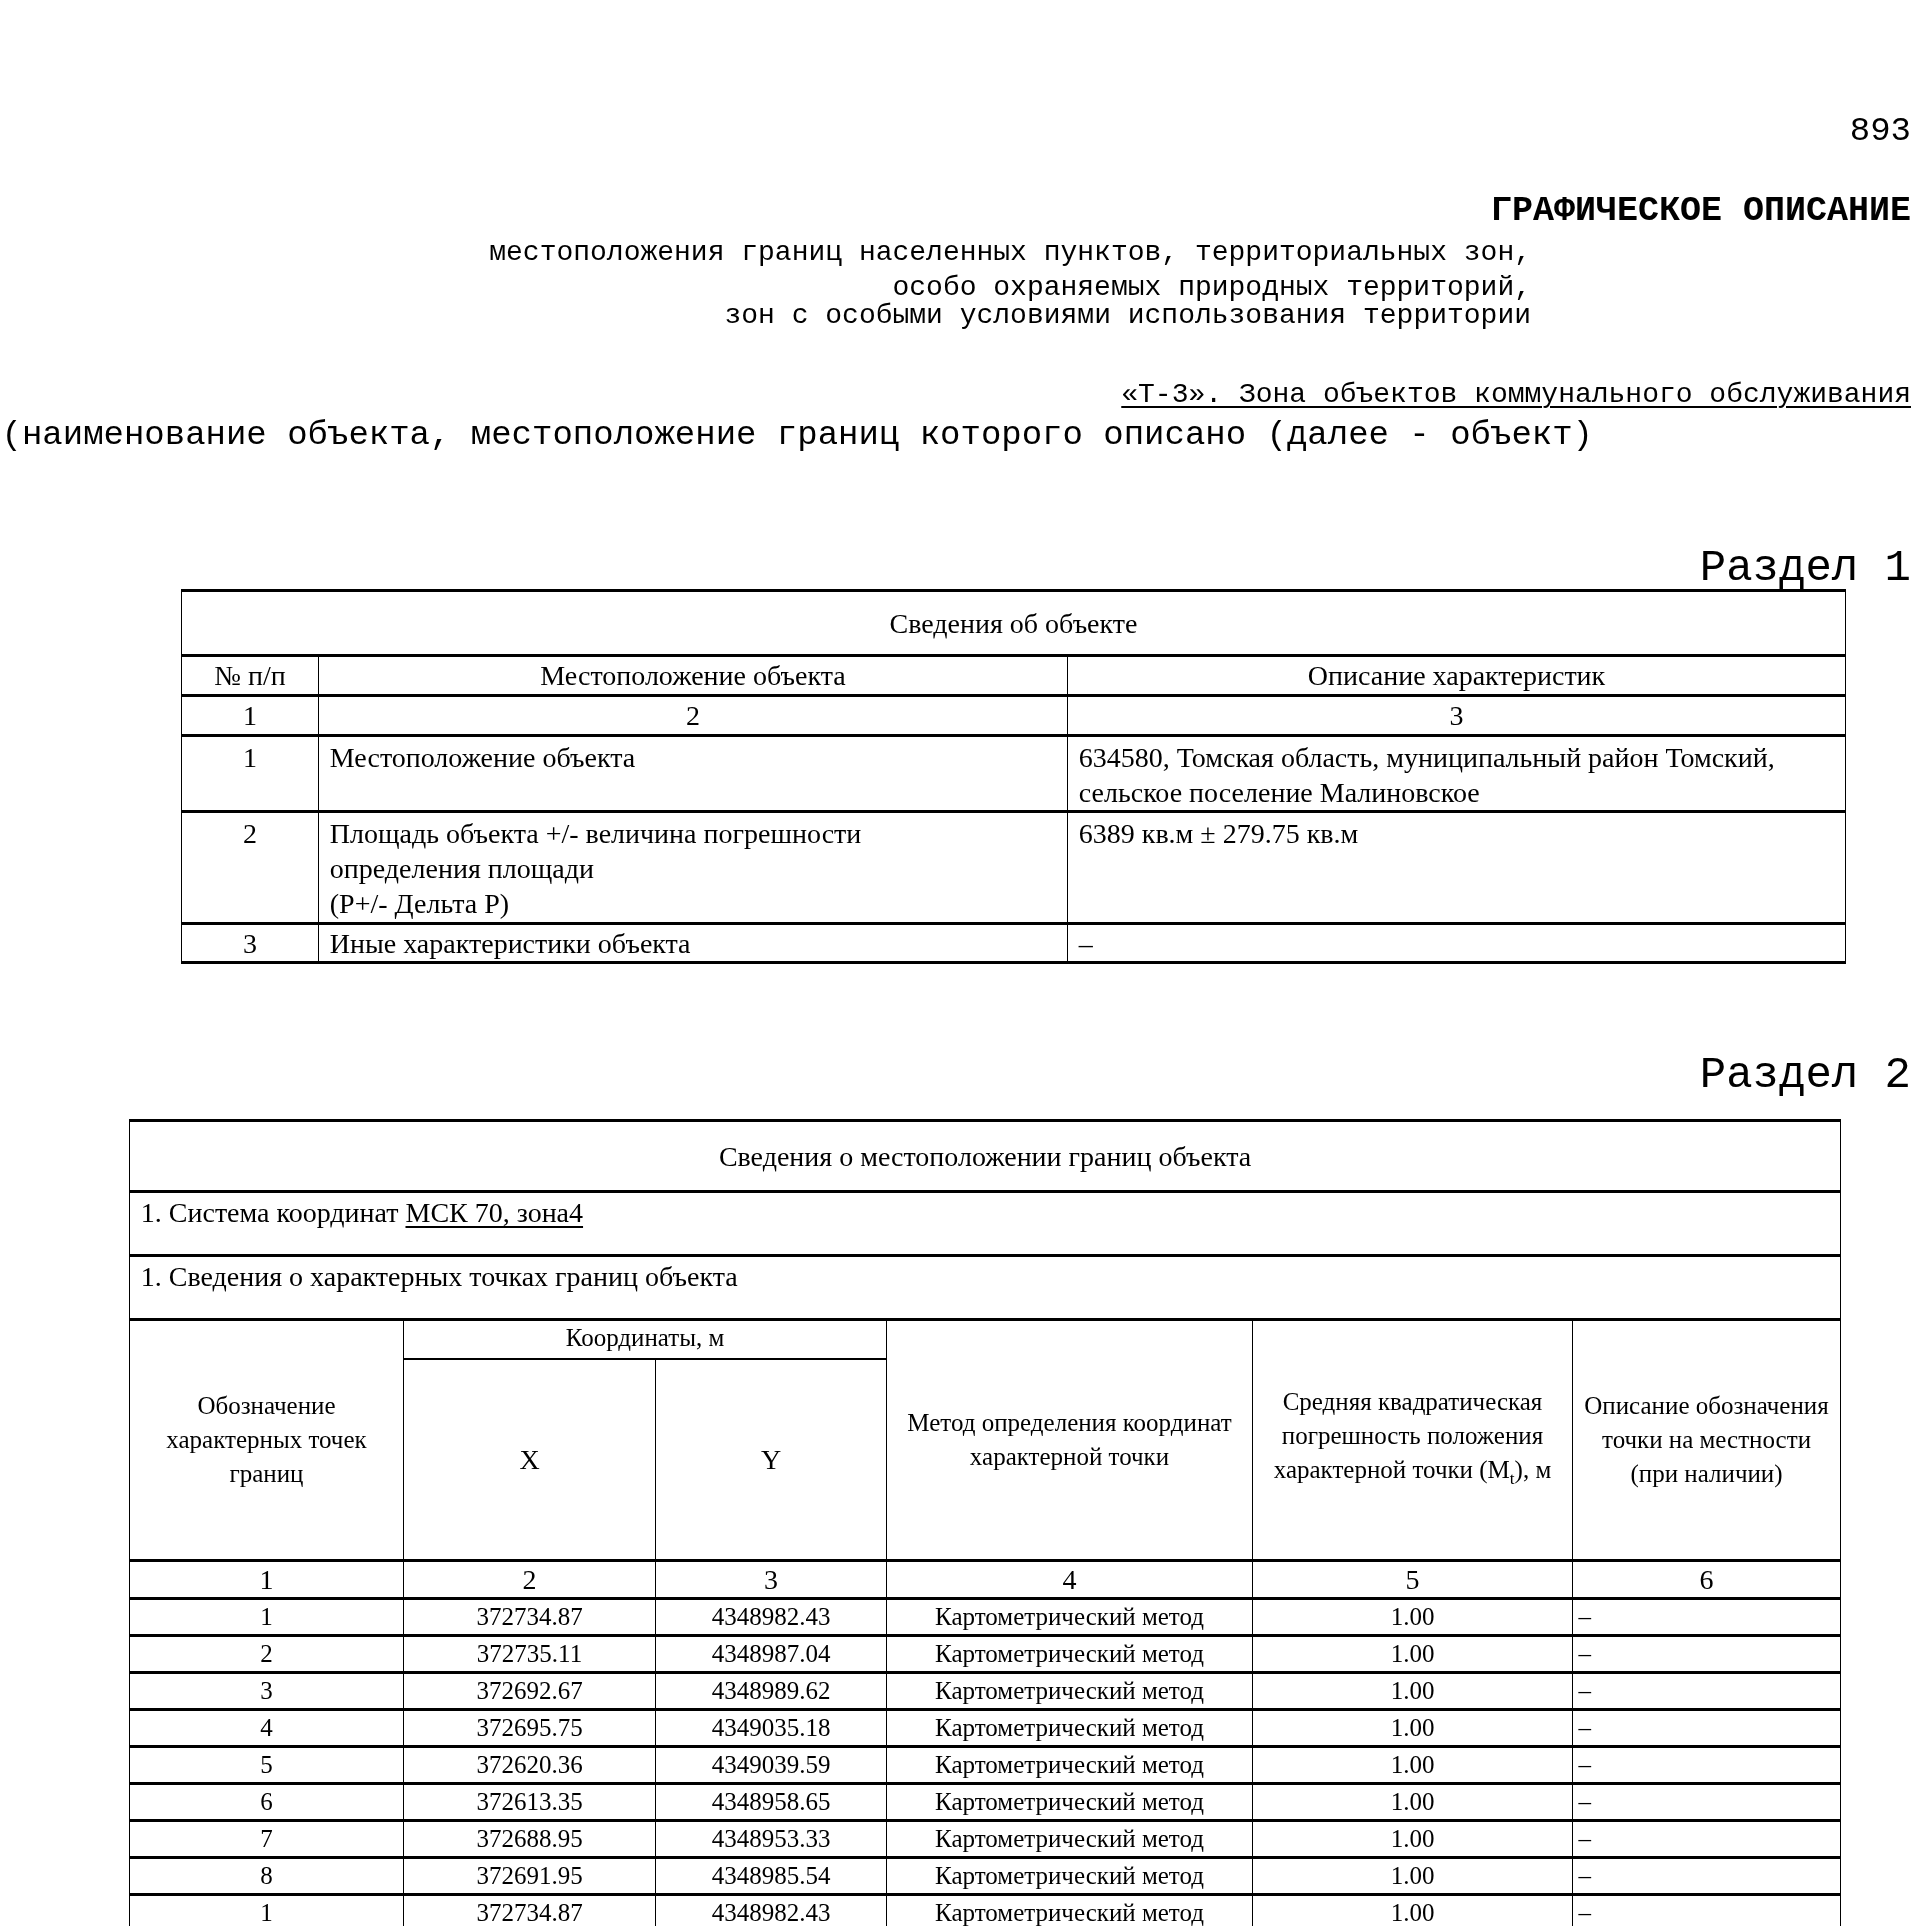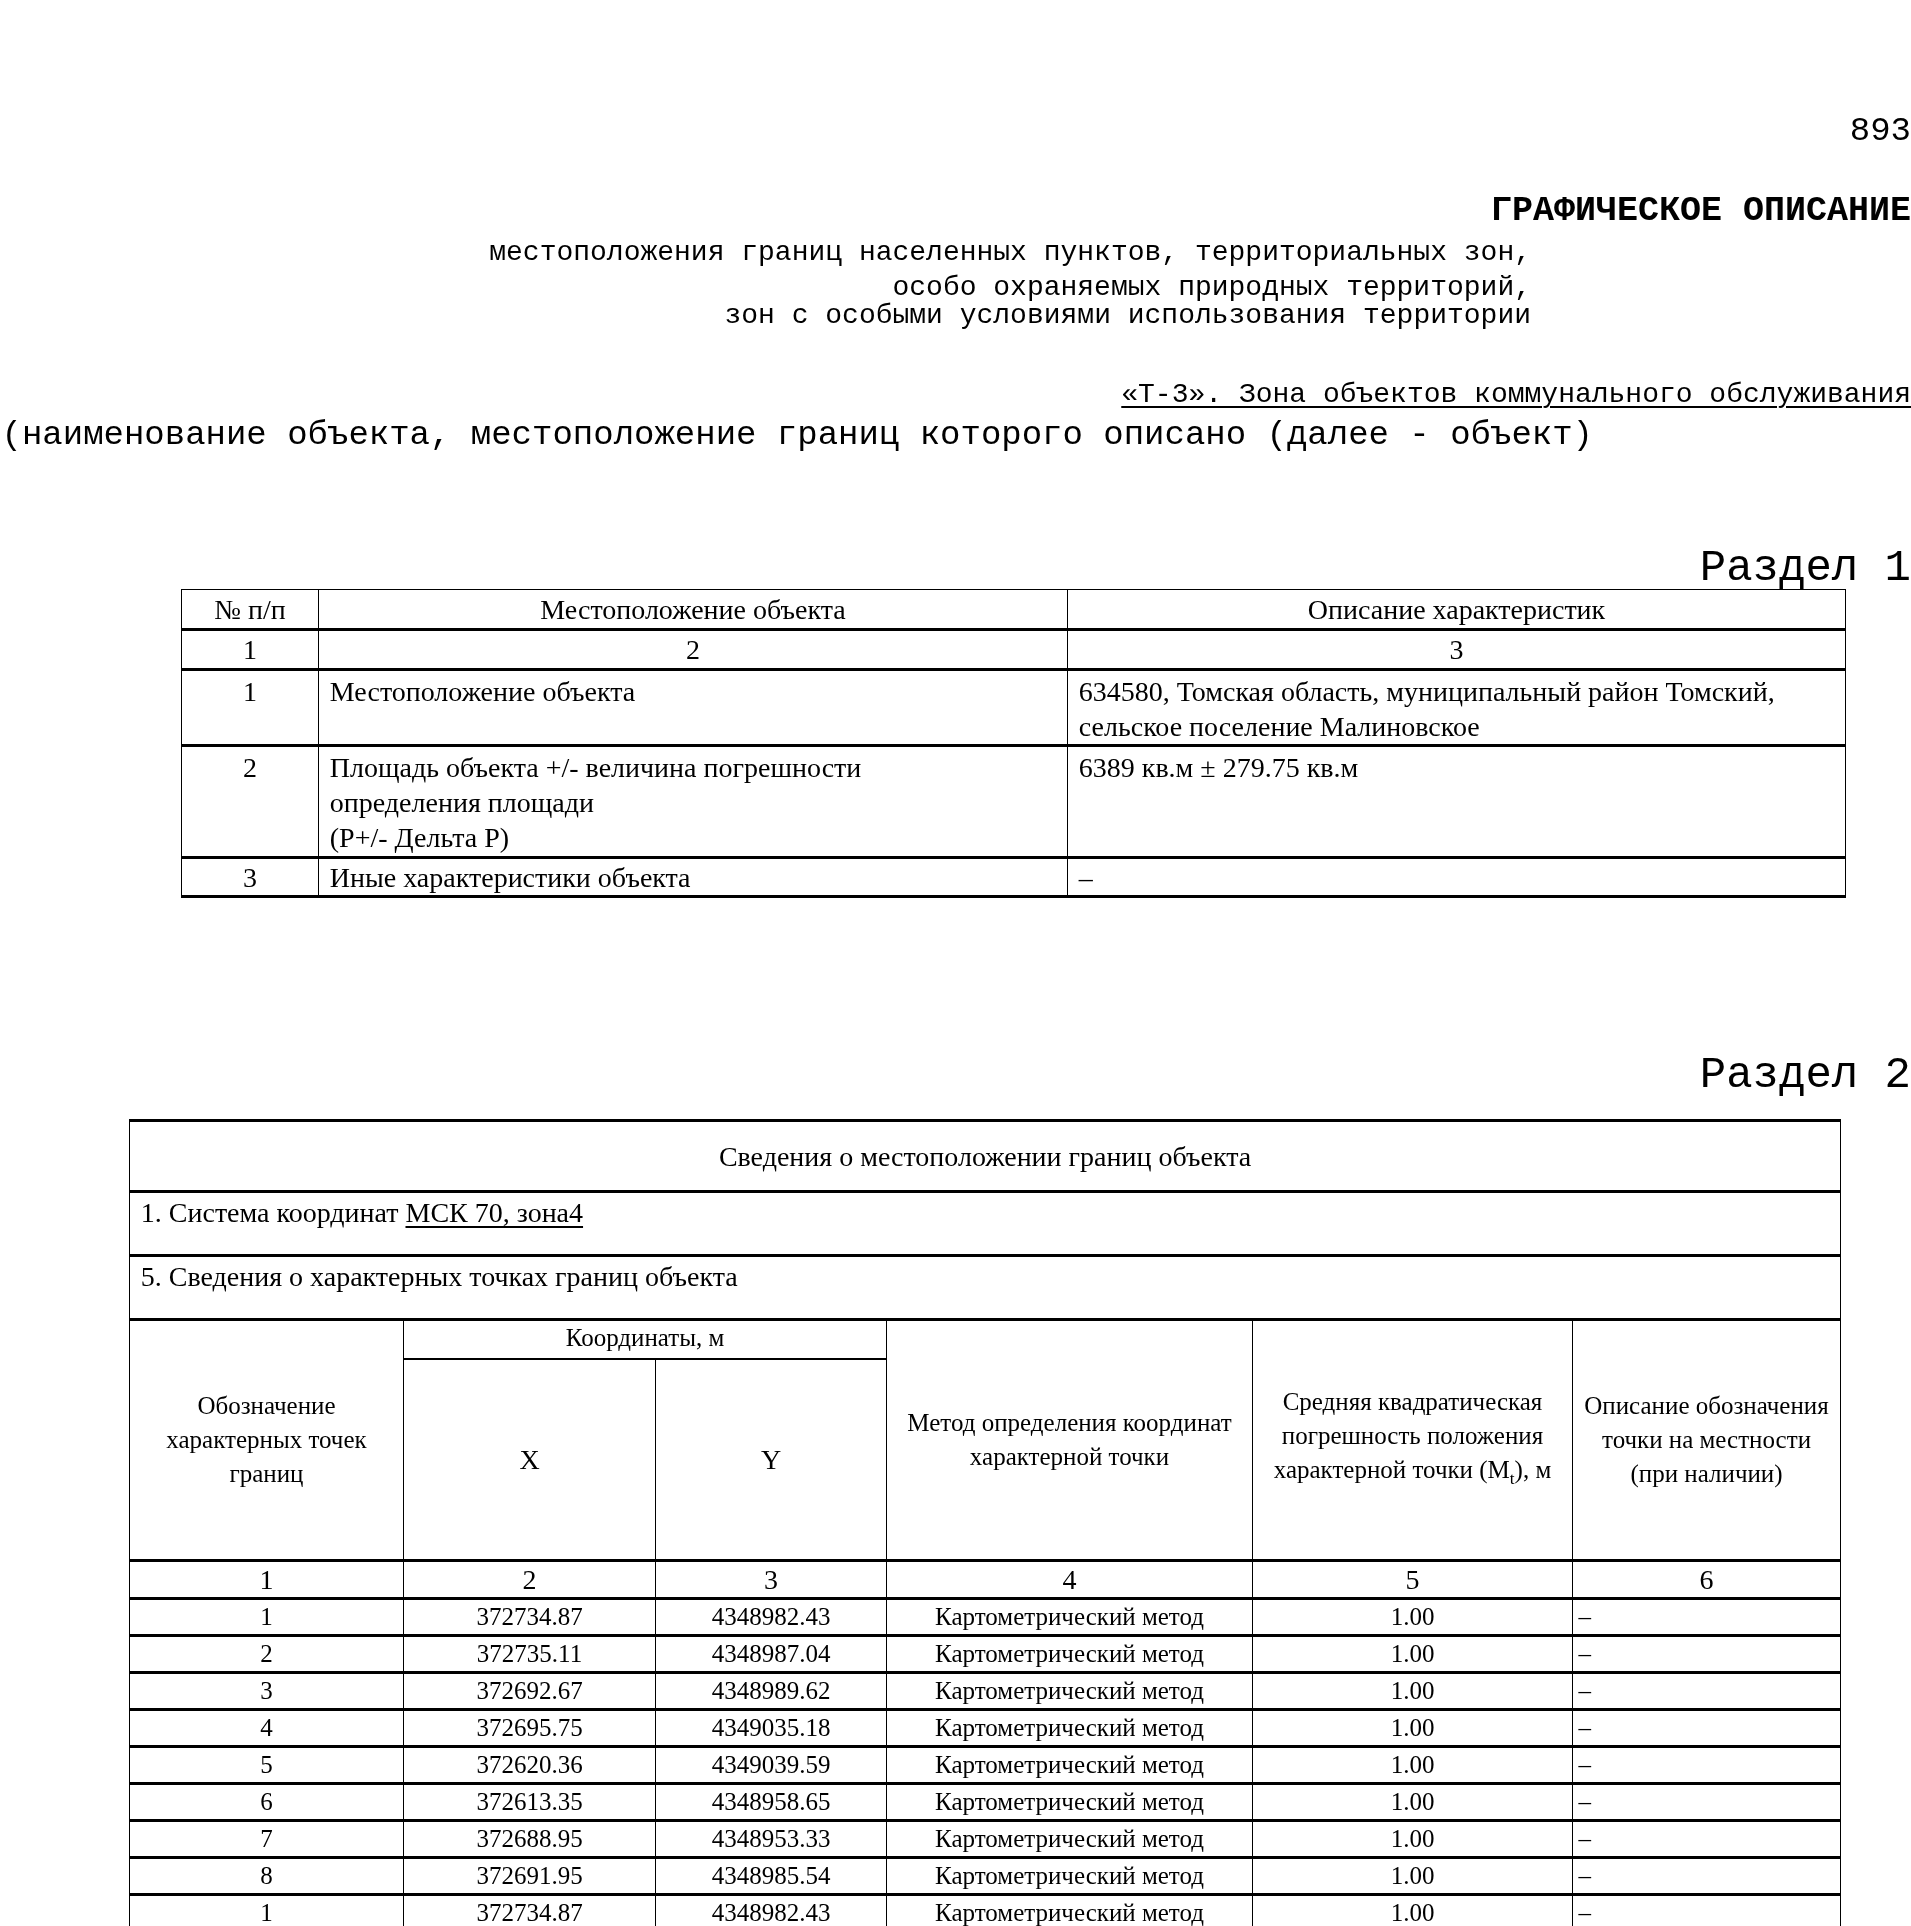--- a/index.html
+++ b/index.html
@@ -46,20 +46,23 @@
 
 <div class="abs center section-label" style="top:543px">Раздел 1</div>
 
 <table id="t1">
   <colgroup>
       <col style="width:137px">
       <col style="width:749px">
       <col style="width:778px">
     </colgroup>
   <tbody>
+      <tr>
+    <td class="hdr" colspan="3">Сведения об объекте</td>
+  </tr>
   <tr style="height:40px">
     <td class="c vc">№ п/п</td>
     <td class="c vc">Местоположение объекта</td>
     <td class="c vc">Описание характеристик</td>
   </tr>
   <tr class="thick-top" style="height:40px">
     <td class="c vc">1</td>
     <td class="c vc">2</td>
     <td class="c vc">3</td>
   </tr>
@@ -97,21 +100,21 @@
       <col style="width:268px">
   </colgroup>
   <tbody>
       <tr style="height:71px">
     <td class="c vc" colspan="6" style="border-top:3.5px solid #000">Сведения о местоположении границ объекта</td>
   </tr>
   <tr class="thick-top" style="height:64px">
     <td colspan="6" style="padding-top:2.3px"><span>1. Система координат </span><span class="u">МСК 70, зона4</span></td>
   </tr>
   <tr class="thick-top" style="height:64px">
-    <td colspan="6" style="padding-top:2.3px">5. Сведения о характерных точках границ объекта</td>
+    <td colspan="6" style="padding-top:2.3px">1. Сведения о характерных точках границ объекта</td>
   </tr>
 
   <tr class="thick-top" style="height:39px">
     <td rowspan="2" class="c vc small">Обозначение характерных точек границ</td>
     <td colspan="2" class="c small" style="border-bottom:2.7px solid #000">Координаты, м</td>
     <td rowspan="2" class="c vc small">Метод определения координат характерной точки</td>
     <td rowspan="2" class="c vc small"><span>Средняя квадратическая погрешность положения характерной точки (M</span><sub>t</sub><span>), м</span></td>
     <td rowspan="2" class="c vc small">Описание обозначения точки на местности (при наличии)</td>
   </tr>
   <tr style="height:202px">

